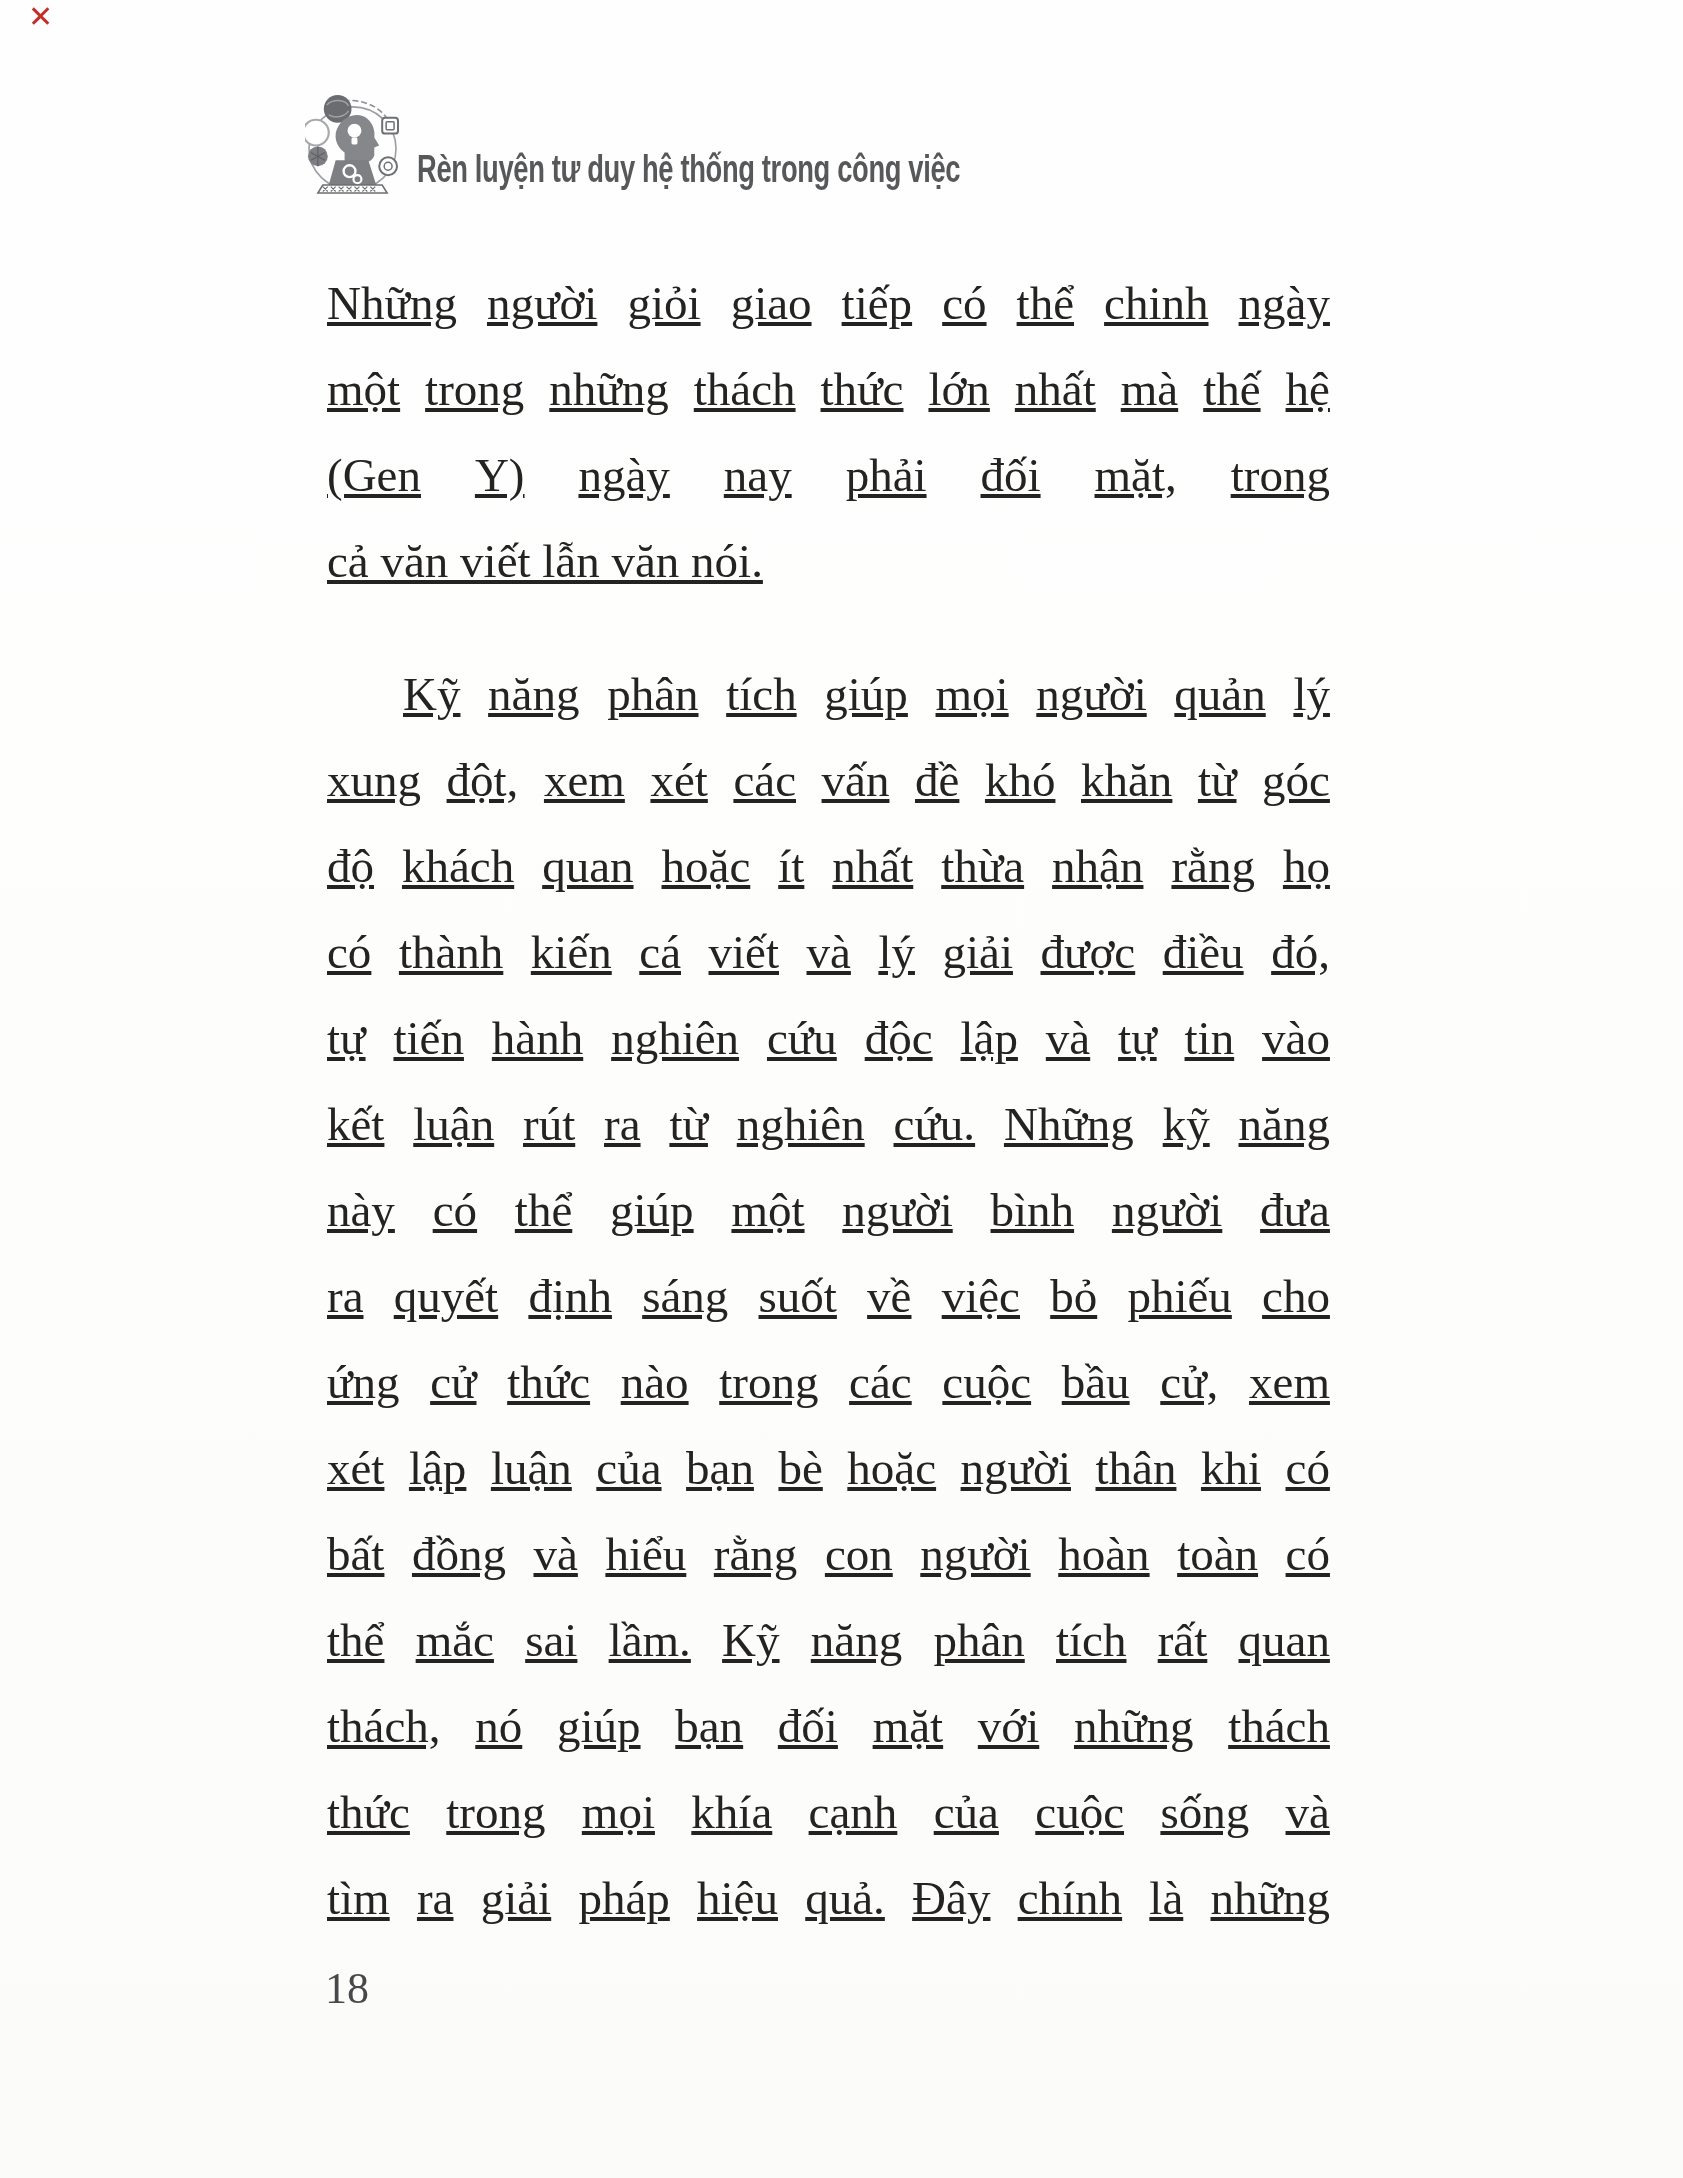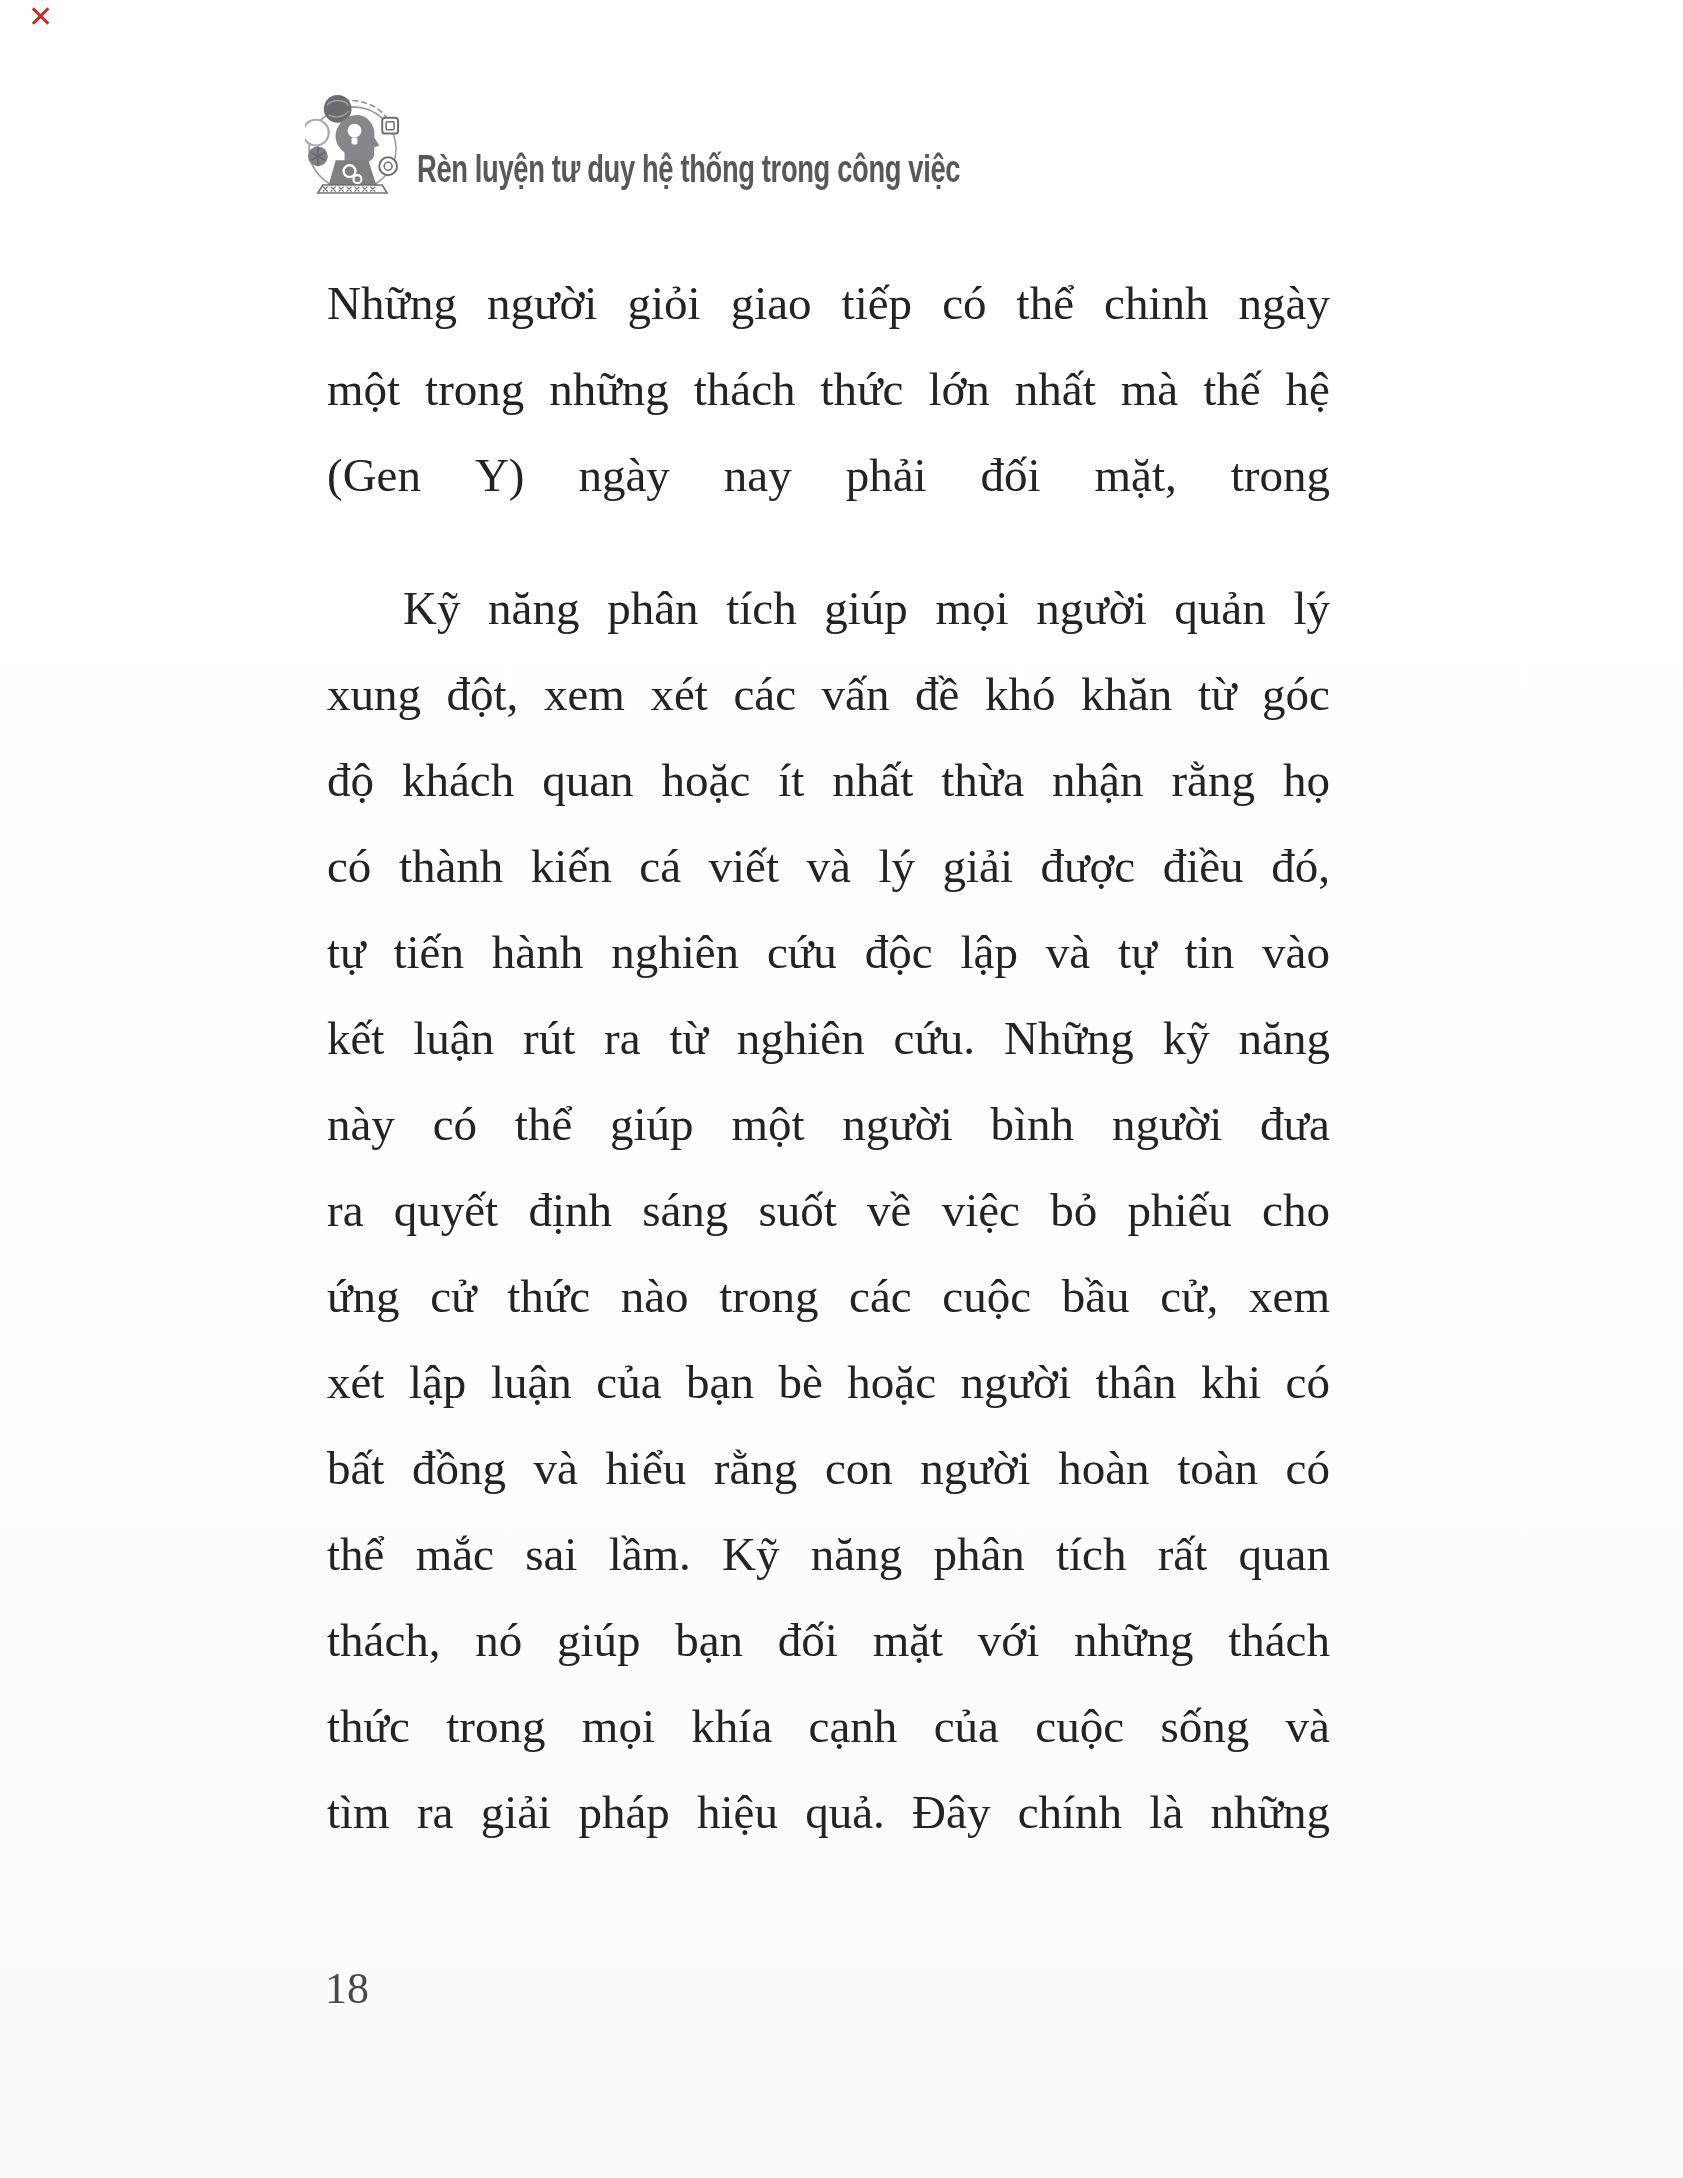--- a/index.html
+++ b/index.html
@@ -37,20 +37,21 @@
   .body-text {
     position: absolute; left: 327px; top: 260px;
     width: 1003px;
     font-size: 47px;
     color: var(--body-text, #242321);
   }
   .paragraph + .paragraph { margin-top: 47px; }
   .line {
     line-height: 86px; height: 86px;
     white-space: nowrap;
+    text-decoration: underline;
   }
   .line.justified {
     display: flex;
     justify-content: space-between;
   }
   .line.justified span { display: inline-block; }
   .line.indented { padding-left: 76px; }
   .page-number {
     position: absolute; left: 325px; top: 1964px;
     font-family: Liberation Serif, serif;
@@ -128,20 +129,21 @@
         <div class="line justified">
           <span>(Gen</span>
           <span>Y)</span>
           <span>ngày</span>
           <span>nay</span>
           <span>phải</span>
           <span>đối</span>
           <span>mặt,</span>
           <span>trong</span>
         </div>
+        <div class="line">cả văn viết lẫn văn nói.</div>
       </div>
       <div class="paragraph">
         <div class="line indented justified">
           <span>Kỹ</span>
           <span>năng</span>
           <span>phân</span>
           <span>tích</span>
           <span>giúp</span>
           <span>mọi</span>
           <span>người</span>

